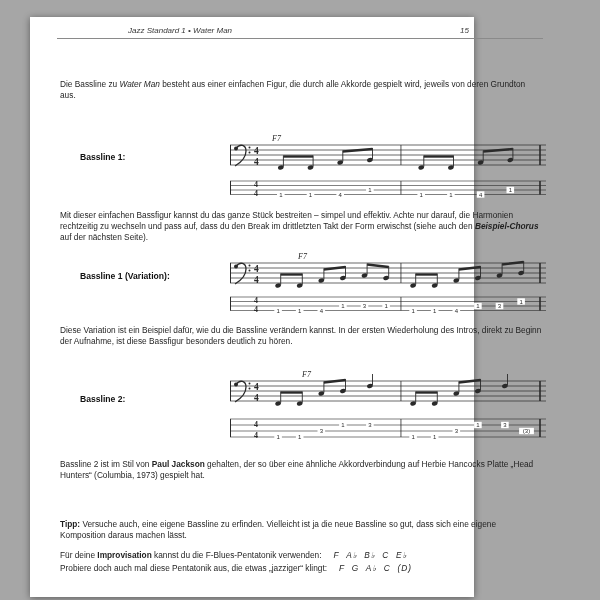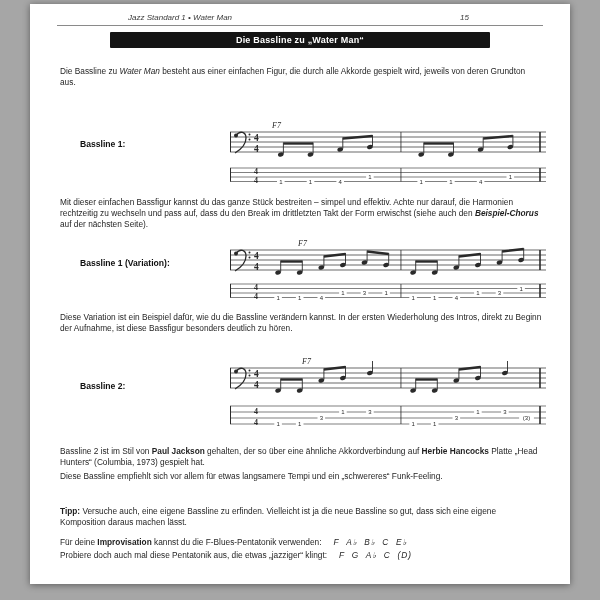--- a/index.html
+++ b/index.html
@@ -2,21 +2,21 @@
 <html><head>
 <meta charset="utf-8">
 <style>
   html,body{margin:0;padding:0;}
   body{
     width:600px;height:600px;overflow:hidden;position:relative;
     background:#a6a6a6;
     font-family:"Liberation Sans",sans-serif;
   }
   .page{
-    position:absolute;left:30px;top:4px;width:540px;height:580px;
+    position:absolute;left:30px;top:17px;width:444px;height:580px;
     background:#ffffff;box-shadow:0 1px 7px rgba(0,0,0,.45);
   }
   .abs{position:absolute;}
   .header-title{left:98px;top:9px;font-size:8px;font-style:italic;color:#3a3a3a;}
   .page-num{left:430px;top:9px;font-size:8px;font-style:italic;color:#3a3a3a;}
   .rule{left:27px;top:21px;width:486px;height:1px;background:#8a8a8a;}
   .titlebar{
     left:80px;top:28px;width:380px;height:16px;background:#141414;color:#ffffff;
     font-size:9px;font-weight:bold;display:flex;align-items:center;justify-content:center;
     border-radius:1px;letter-spacing:.2px;
@@ -30,21 +30,20 @@
 </style>
 </head>
 <body>
 
 <div class="page">
 
   <div class="abs header-title">Jazz Standard 1 • Water Man</div>
   <div class="abs page-num">15</div>
   <div class="abs rule"></div>
 
-  <div class="abs titlebar">Die Bassline zu „Water Man“</div>
 
   <div class="abs para" style="top:62px"><span>Die Bassline zu </span><span style="font-style: italic; margin-top: 24px;">Water Man</span><span> besteht aus einer einfachen Figur, die durch alle Akkorde gespielt wird, jeweils von deren Grundton aus.</span></div>
 
   <div class="abs label" style="top:135px">Bassline 1:</div>
   <div class="abs notation" style="top:112px;height:78px">
       <svg width="316" height="78" viewBox="0 0 316 78">
         <line x1="0" y1="16" x2="316" y2="16" stroke="#2a2a2a" stroke-width="0.7"></line>
         <line x1="0" y1="21" x2="316" y2="21" stroke="#2a2a2a" stroke-width="0.7"></line>
         <line x1="0" y1="26" x2="316" y2="26" stroke="#2a2a2a" stroke-width="0.7"></line>
         <line x1="0" y1="31" x2="316" y2="31" stroke="#2a2a2a" stroke-width="0.7"></line>
@@ -264,19 +263,18 @@
         <text x="226.29999999999998" y="64.2" font-size="6" fill="#2a2a2a" text-anchor="middle">3</text>
         <rect x="244.1" y="52.8" width="7.6" height="6.4" fill="#ffffff"></rect>
         <text x="247.9" y="58.2" font-size="6" fill="#2a2a2a" text-anchor="middle">1</text>
         <rect x="271.09999999999997" y="52.8" width="7.6" height="6.4" fill="#ffffff"></rect>
         <text x="274.9" y="58.2" font-size="6" fill="#2a2a2a" text-anchor="middle">3</text>
         <rect x="289.1" y="58.8" width="14.8" height="6.4" fill="#ffffff"></rect>
         <text x="296.5" y="64.2" font-size="6" fill="#2a2a2a" text-anchor="middle">(3)</text>
       </svg>
     </div>
 
-  <div class="abs para" style="top:442px"><span>Bassline 2 ist im Stil von </span><span style="font-weight: bold;">Paul Jackson</span><span> gehalten, der so über eine ähnliche Akkordverbindung auf </span><span style="font-weight: bold;">Herbie Hancocks</span><span> Platte „Head Hunters“ (Columbia, 1973) gespielt hat.</span></div>
-  <div class="abs para" style="top:467px"><span>Diese Bassline empfiehlt sich vor allem für etwas langsamere Tempi und ein „schwereres“ Funk-Feeling.</span></div>
+  <div class="abs para" style="top:442px"><span>Bassline 2 ist im Stil von </span><span style="font-weight: bold;">Paul Jackson</span><span> gehalten, der so über eine ähnliche Akkordverbindung auf </span><span style="font-weight: normal;">Herbie Hancocks</span><span> Platte „Head Hunters“ (Columbia, 1973) gespielt hat.</span></div>
   <div class="abs para" style="top:502px"><span style="font-weight: bold;">Tipp:</span><span> Versuche auch, eine eigene Bassline zu erfinden. Vielleicht ist ja die neue Bassline so gut, dass sich eine eigene Komposition daraus machen lässt.</span></div>
   <div class="abs para" style="top:533px"><span>Für deine </span><span style="font-weight: bold;">Improvisation</span><span> kannst du die F-Blues-Pentatonik verwenden:</span><span class="ls">F&nbsp;&nbsp;A♭&nbsp;&nbsp;B♭&nbsp;&nbsp;C&nbsp;&nbsp;E♭</span></div>
   <div class="abs para" style="top:546px"><span>Probiere doch auch mal diese Pentatonik aus, die etwas „jazziger“ klingt:</span><span class="ls">F&nbsp;&nbsp;G&nbsp;&nbsp;A♭&nbsp;&nbsp;C&nbsp;&nbsp;(D)</span></div>
 
 </div>
 
 </body></html>

